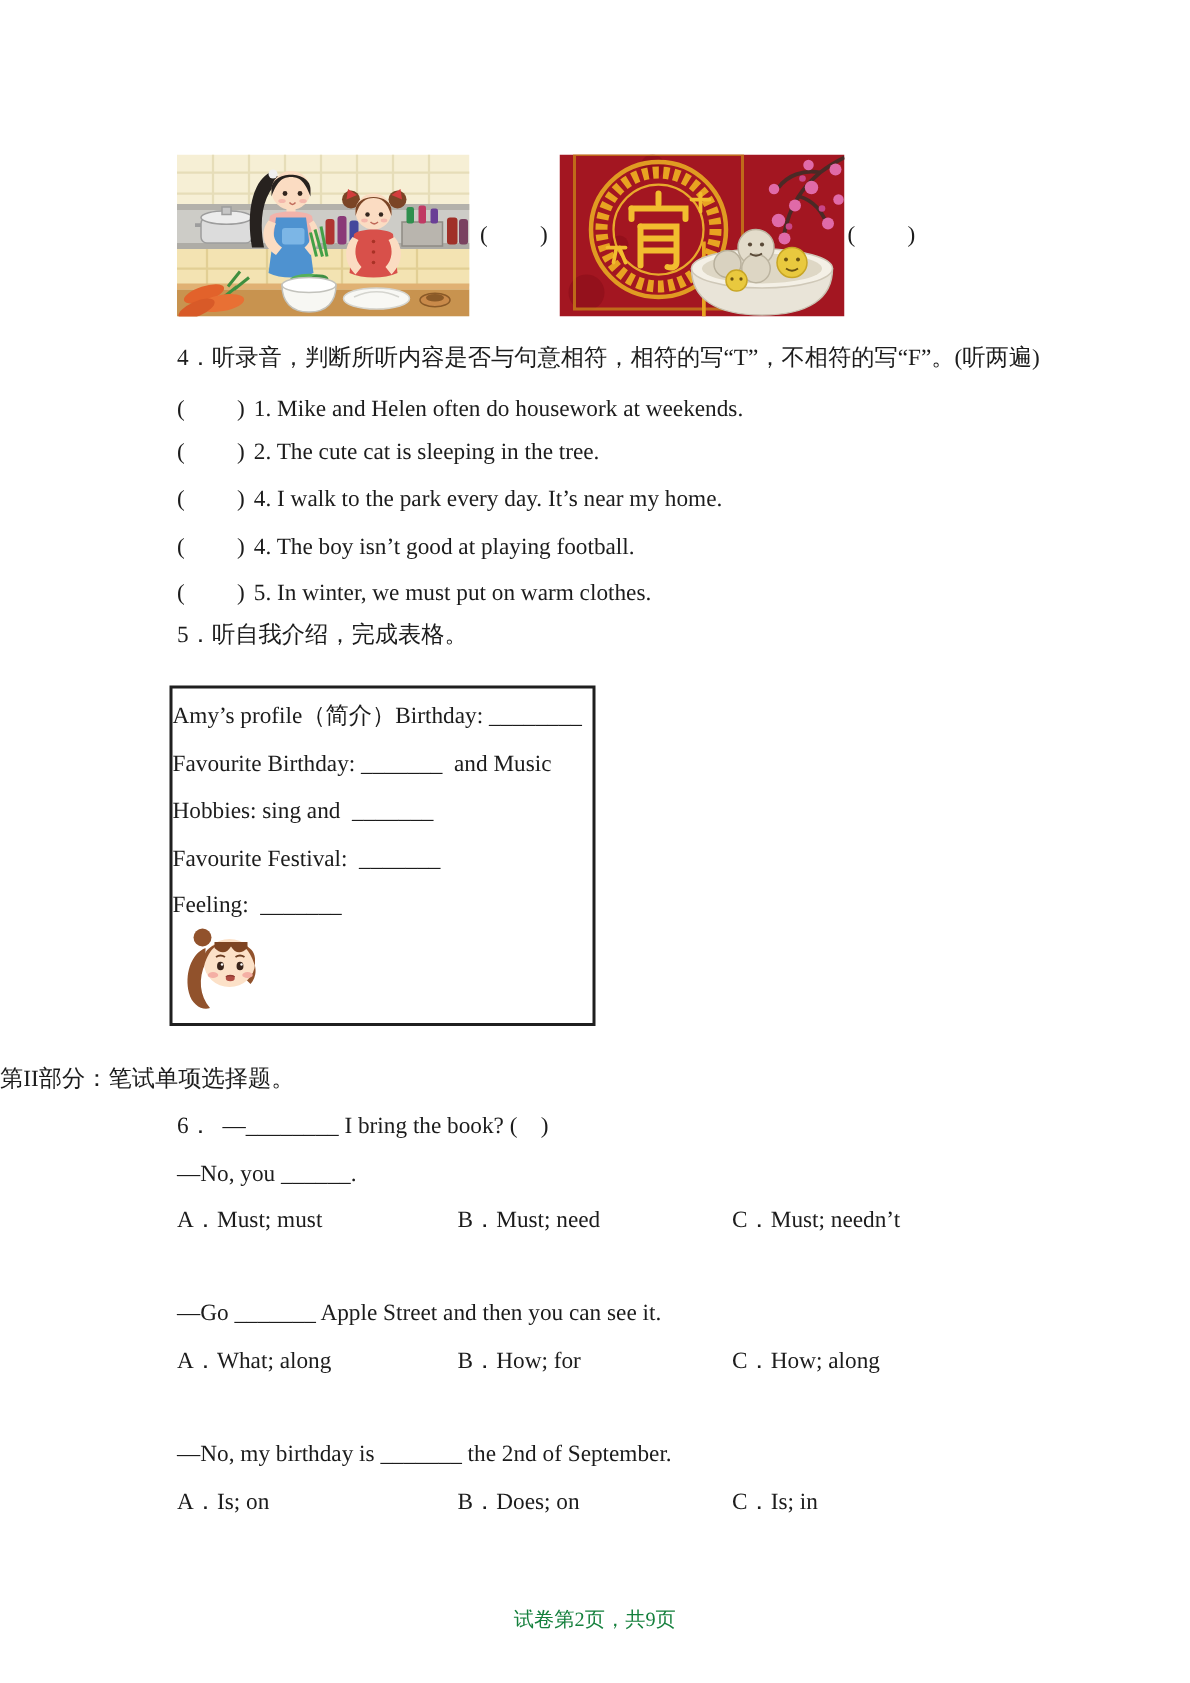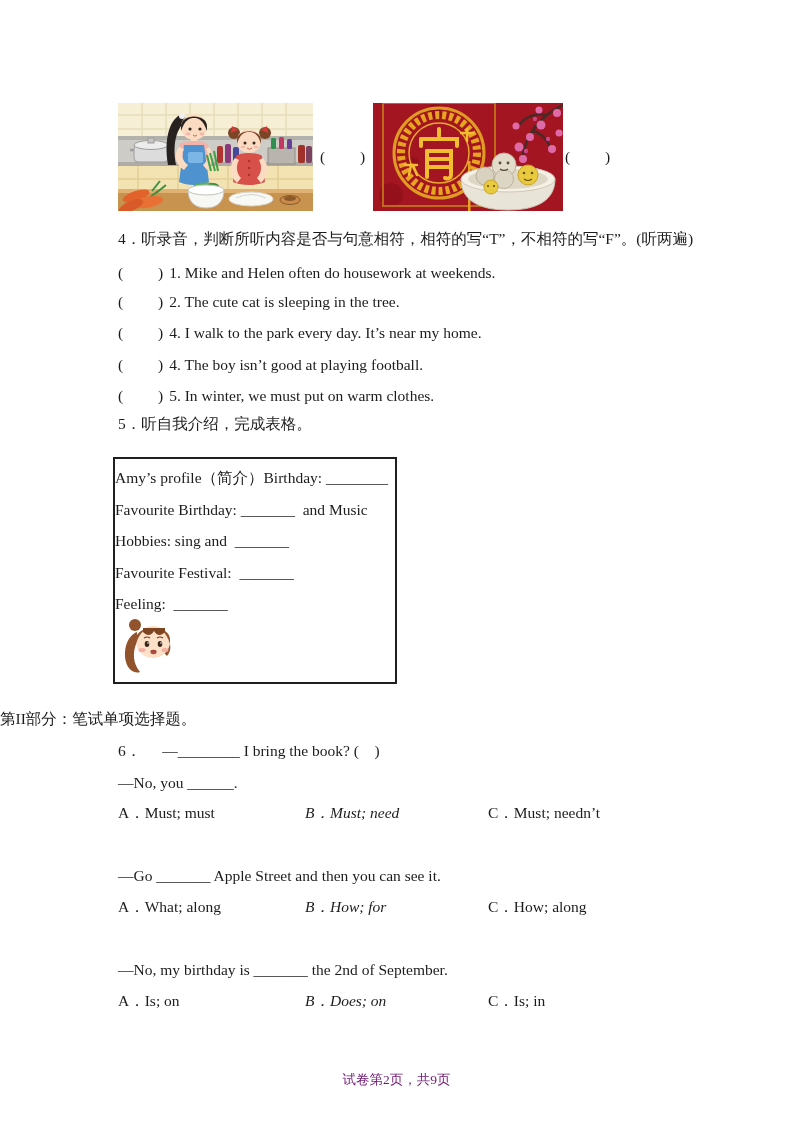--- a/index.html
+++ b/index.html
@@ -3,36 +3,36 @@
 <meta charset="utf-8">
 <style>
   html,body{margin:0;padding:0;background:#ffffff;}
   .page{
     position:relative;width:793px;height:1122px;background:#ffffff;overflow:hidden;
     font-family:"Liberation Serif","DejaVu Serif",serif;
     font-size:15.5px;color:#1c1c1c;
   }
   .line{position:absolute;white-space:pre;line-height:20px;}
   .num{display:inline-block;}
-  .qtext{display:inline-block;margin-left:21px;text-align:right;}
+  .qtext{display:inline-block;margin-left:7px;text-align:right;}
   .itext{display:inline-block;margin-left:6px;}
   .optrow{position:absolute;left:0;width:100%;height:20px;}
   .opt{position:absolute;top:0;white-space:pre;}
-  .optA{left:118px;} .optB{left:305px;font-style:italic;} .optC{left:488px;}
+  .optA{left:118px;} .optB{left:305px;} .optC{left:488px;}
   .centerline{position:absolute;left:0;width:720px;text-align:left;white-space:pre;}
   .pic{position:absolute;display:block;}
   .paren{position:absolute;white-space:pre;}
   .profile-box{
     position:absolute;left:113px;top:440px;width:284px;height:227px;
     border:2px solid #1f1f1f;box-sizing:border-box;text-align:left;margin-top:17px;
   }
   .profile-box .bl{margin-top:11.5px;line-height:20px;white-space:pre;}
   .profile-box .bl:first-child{margin-top:9px;}
   .avatar{position:absolute;left:8px;bottom:8px;}
-  .footer{position:absolute;left:0;top:1071px;width:100%;text-align:center;font-size:13.5px;color:#701a75;}
+  .footer{position:absolute;left:0;top:1071px;width:100%;text-align:center;font-size:13.5px;color:#15803d;}
 </style>
 </head>
 <body>
 
 <div class="page">
 
   <svg class="pic" style="left:118px;top:103px" width="195" height="108" viewBox="0 0 195 108">
     <rect width="195" height="108" fill="#f6efd5"></rect>
     <g stroke="#e6ddb8" stroke-width="1.5">
       <line x1="0" y1="12" x2="195" y2="12"></line>

